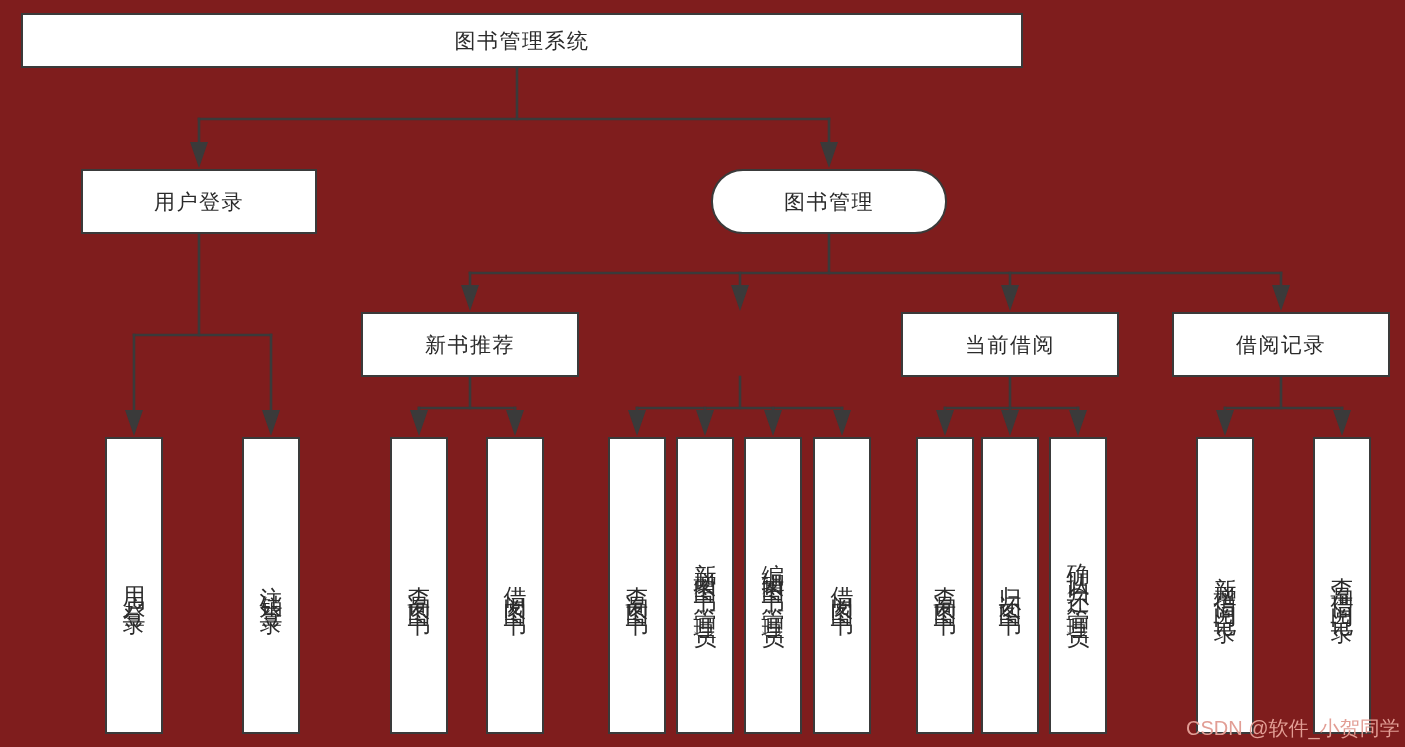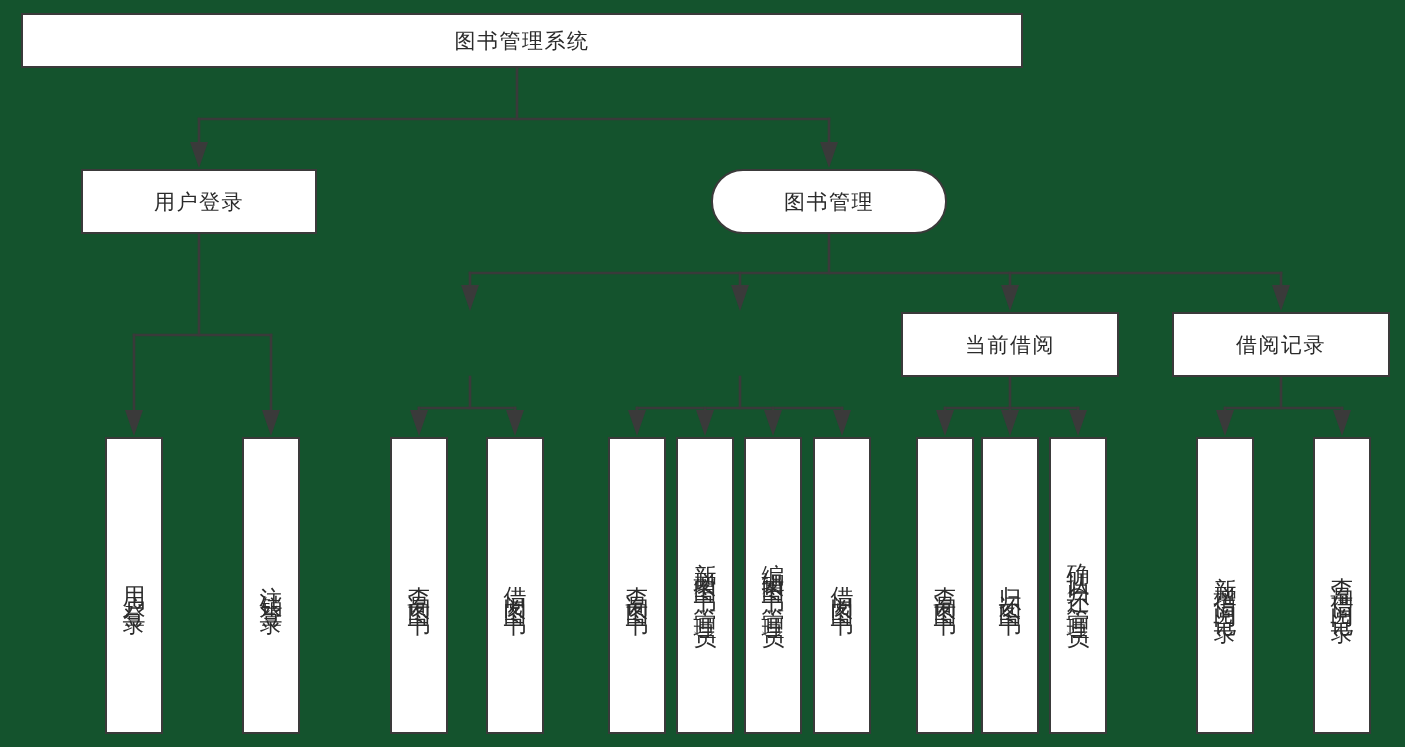--- a/index.html
+++ b/index.html
@@ -1,20 +1,20 @@
 <!DOCTYPE html>
 <html><head>
 <meta charset="utf-8">
 <style>
   html, body { margin: 0; padding: 0; background: #ffffff; }
   .stage {
     position: relative;
     width: 1405px;
     height: 747px;
-    background: #14532d;
+    background: #7f1d1d;
     font-family: "Liberation Sans", "DejaVu Sans", sans-serif;
     color: #2b2b2b;
     overflow: hidden;
   }
   .wires {
     position: absolute;
     left: 0; top: 0;
     width: 1405px; height: 747px;
   }
   .wires line {
@@ -137,20 +137,21 @@
       <line x1="1342" y1="408" x2="1342" y2="412"></line>
       <polygon points="1333,410 1351,410 1342,436"></polygon>
     </g>
   </svg>
 
   <div class="box h-box root-box">图书管理系统</div>
 
   <div class="box h-box l1-box" style="left:81px;">用户登录</div>
   <div class="box h-box l1-box" style="left:711px;border-radius:32px;">图书管理</div>
 
+  <div class="box h-box l2-box" style="left:361px;">新书推荐</div>
   <div class="box h-box l2-box" style="left:901px;text-align:right;">当前借阅</div>
   <div class="box h-box l2-box" style="left:1172px;">借阅记录</div>
 
   <div class="box leaf-box" style="left:105px;">
       <span class="v-text">用户登录</span>
     </div>
   <div class="box leaf-box" style="left:242px;">
       <span class="v-text">注销登录</span>
     </div>
   <div class="box leaf-box" style="left:390px;">
@@ -180,14 +181,15 @@
   <div class="box leaf-box" style="left:1049px;">
       <span class="v-text">确认归还（管理员）</span>
     </div>
   <div class="box leaf-box" style="left:1196px;">
       <span class="v-text">新增借阅记录</span>
     </div>
   <div class="box leaf-box" style="left:1313px;">
       <span class="v-text">查询借阅记录</span>
     </div>
 
+  <div class="watermark">CSDN @软件_小贺同学</div>
 
 </div>
 
 </body></html>

